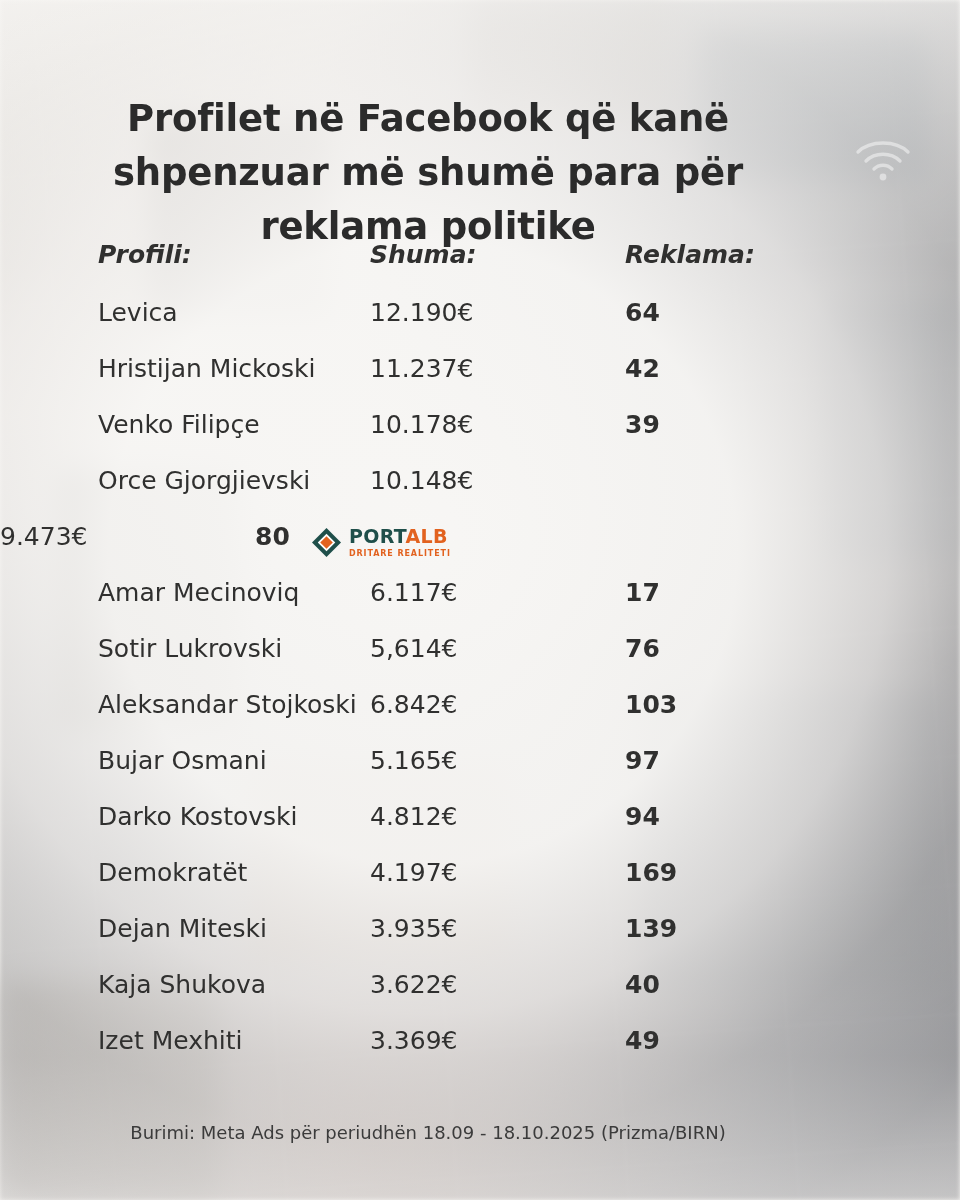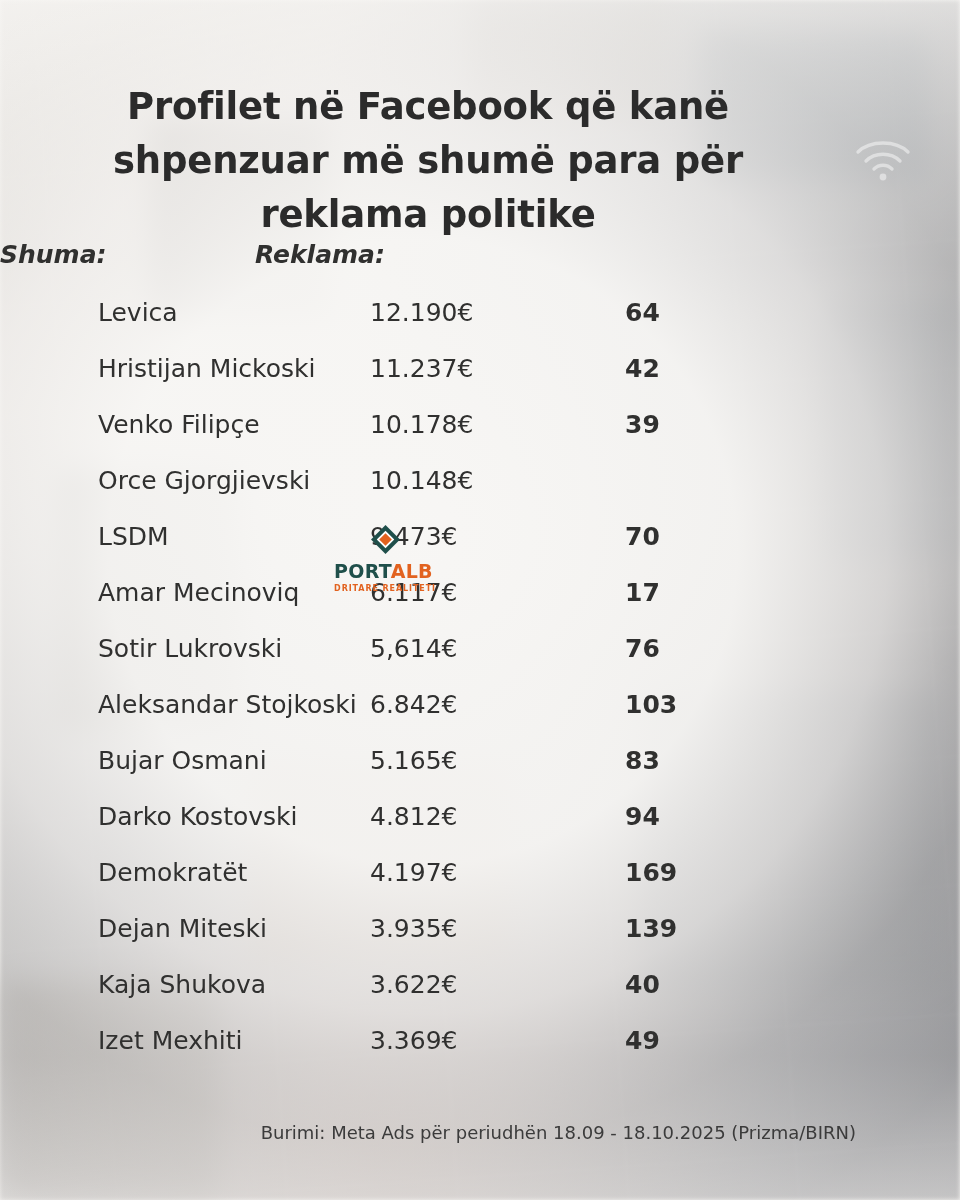--- a/index.html
+++ b/index.html
@@ -77,21 +77,21 @@
 
   .content {
     position: relative;
     width: 960px;
     height: 1200px;
   }
 
   .title {
     position: absolute;
     left: 0;
-    top: 80px;
+    top: 92px;
     width: 856px;
     text-align: center;
     font-size: 37px;
     font-weight: bold;
     line-height: 1.46;
     color: #2b2b2b;
     letter-spacing: -0.2px;
     padding: 0 40px;
     box-sizing: border-box;
   }
@@ -130,21 +130,20 @@
 
   .logo {
     position: absolute;
     left: 311px;
     top: 524px;
     width: 148px;
     height: 36px;
     display: flex;
     align-items: center;
     gap: 7px;
-    flex-direction: column;
   }
   .logo-mark { width: 31px; height: 31px; flex: none; }
   .logo-text { line-height: 1; }
   .logo-word {
     font-size: 19px;
     font-weight: bold;
     letter-spacing: 0.3px;
   }
   .logo-word .p1 { color: #1f4f4a; }
   .logo-word .p2 { color: #e2621f; }
@@ -154,21 +153,21 @@
     color: #e2621f;
     letter-spacing: 0.9px;
     margin-top: 4px;
   }
 
   .source {
     position: absolute;
     left: 0;
     top: 1122px;
     width: 856px;
-    text-align: right;
+    text-align: center;
     font-size: 18px;
     color: #3b3b3b;
   }
 </style>
 </head>
 <body>
 
 <div id="page">
   <div class="bg-layer"></div>
   <div class="bg-tiles"></div>
@@ -189,20 +188,21 @@
       <path d="M22 33 C27 28, 35 28, 40 33"></path>
     </g>
     <circle cx="31" cy="41" r="3.4" fill="#ffffff" opacity="0.85"></circle>
   </svg>
 
   <div class="content">
     <div class="title">Profilet në Facebook që kanë shpenzuar më shumë para për reklama politike</div>
 
     <div class="table">
       <div class="row head">
+        <div class="c-name">Profili:</div>
         <div class="c-sum">Shuma:</div>
         <div class="c-ads">Reklama:</div>
       </div>
 
       <div class="row">
         <div class="c-name">Levica</div>
         <div class="c-sum">12.190€</div>
         <div class="c-ads">64</div>
       </div>
       <div class="row">
@@ -213,43 +213,42 @@
       <div class="row">
         <div class="c-name">Venko Filipçe</div>
         <div class="c-sum">10.178€</div>
         <div class="c-ads">39</div>
       </div>
       <div class="row">
         <div class="c-name">Orce Gjorgjievski</div>
         <div class="c-sum">10.148€</div>
       </div>
       <div class="row">
-        <div class="c-name">LSDM</div>
         <div class="c-sum">9.473€</div>
-        <div class="c-ads">70</div>
+        <div class="c-ads">80</div>
       </div>
       <div class="row">
         <div class="c-name">Amar Mecinoviq</div>
         <div class="c-sum">6.117€</div>
         <div class="c-ads">17</div>
       </div>
       <div class="row">
         <div class="c-name">Sotir Lukrovski</div>
         <div class="c-sum">5,614€</div>
         <div class="c-ads">76</div>
       </div>
       <div class="row">
         <div class="c-name">Aleksandar Stojkoski</div>
         <div class="c-sum">6.842€</div>
         <div class="c-ads">103</div>
       </div>
       <div class="row">
         <div class="c-name">Bujar Osmani</div>
         <div class="c-sum">5.165€</div>
-        <div class="c-ads">83</div>
+        <div class="c-ads">97</div>
       </div>
       <div class="row">
         <div class="c-name">Darko Kostovski</div>
         <div class="c-sum">4.812€</div>
         <div class="c-ads">94</div>
       </div>
       <div class="row">
         <div class="c-name">Demokratët</div>
         <div class="c-sum">4.197€</div>
         <div class="c-ads">169</div>

